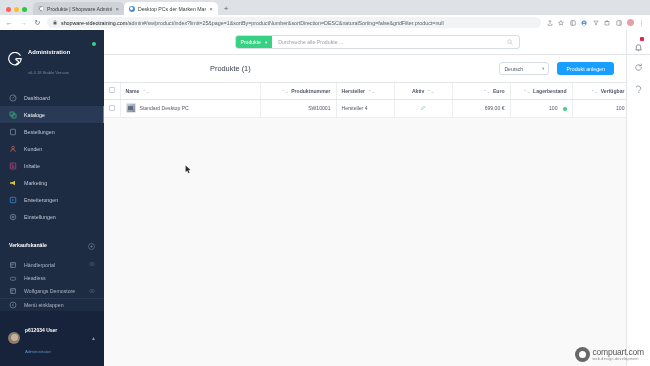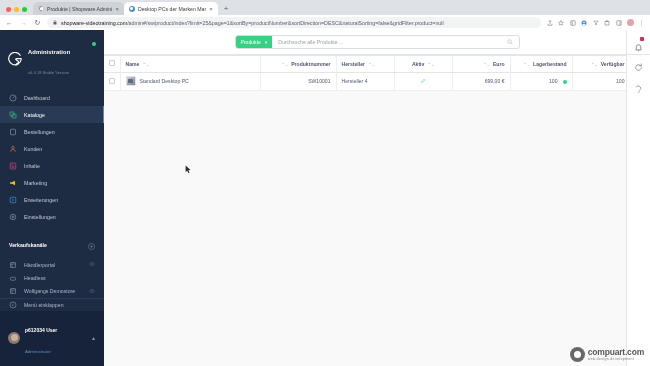--- a/index.html
+++ b/index.html
@@ -119,21 +119,21 @@
   .ctxdots { color: #8b93a3; font-size: 6px; letter-spacing: 0.4px;}
   
   .rightrail { width: 24px; flex: 0 0 auto; background: #fff; border-left: 0.6px solid #e4e5e8; display: flex; flex-direction: column; align-items: center; padding-top: 8px; gap: 13px; }
   .rr-ic { width: 9px; height: 9px; color: #6b7486; display:flex;align-items:center;justify-content:center;}
   .rr-ic svg { display:block; }
   .cursor { position: absolute; left: 185px; top: 130px; width: 6px; height: 9px; pointer-events: none; }
   
   .watermark { position: absolute; right: 6px; bottom: 4px; display: flex; align-items: center; gap: 3px; opacity: 0.92; }
   .wm-logo { width: 15px; height: 15px; border-radius: 50%; background: #5c5c5c; display:flex;align-items:center;justify-content:center; flex:0 0 auto;}
   .wm-logo:after{content:"";width:7px;height:7px;border-radius:50%;background:#fff;}
-  .wm-txt .a { font-size: 8.5px; font-weight: bold; color: #4a4a4a; letter-spacing: -0.2px; line-height:1;}
+  .wm-txt .a { font-size: 8.5px; font-weight: normal; color: #4a4a4a; letter-spacing: -0.2px; line-height:1;}
   .wm-txt .b { font-size: 3.6px; color: #7a7a7a; letter-spacing: 0.3px; margin-top: 1px; }
 </style>
 </head>
 <body>
 
 <div id="browser">
 
   <div class="tabstrip">
     <div class="traffic">
       <span class="dot r"></span>
@@ -388,20 +388,29 @@
                 <path d="M6.8 13a1.3 1.3 0 0 0 2.4 0" stroke="#56606e" stroke-width="1.2" fill="none"></path>
               </svg>
             <span class="badge"></span>
           </span>
         </div>
       </div>
 
       <div class="content">
         <div class="contentcol">
 
+          <div class="pagehead">
+            <span class="pagetitle">Produkte (1)</span>
+            <span class="sp"></span>
+            <div class="langsel">
+              <span>Deutsch</span>
+              <span class="cv">▾</span>
+            </div>
+            <div class="btn-primary">Produkt anlegen</div>
+          </div>
 
           <div class="tablewrap">
             <table>
               <thead>
                 <tr>
                   <th class="c-sel"><span class="chk"></span></th>
                   <th class="c-name"><span>Name</span><span class="sortarrows">⌃⌄</span></th>
                   <th class="c-num"><span class="sortarrows left">⌃⌄</span><span>Produktnummer</span></th>
                   <th class="c-man"><span>Hersteller</span><span class="sortarrows">⌃⌄</span></th>
                   <th class="c-act"><span>Aktiv</span><span class="sortarrows">⌃⌄</span></th>

